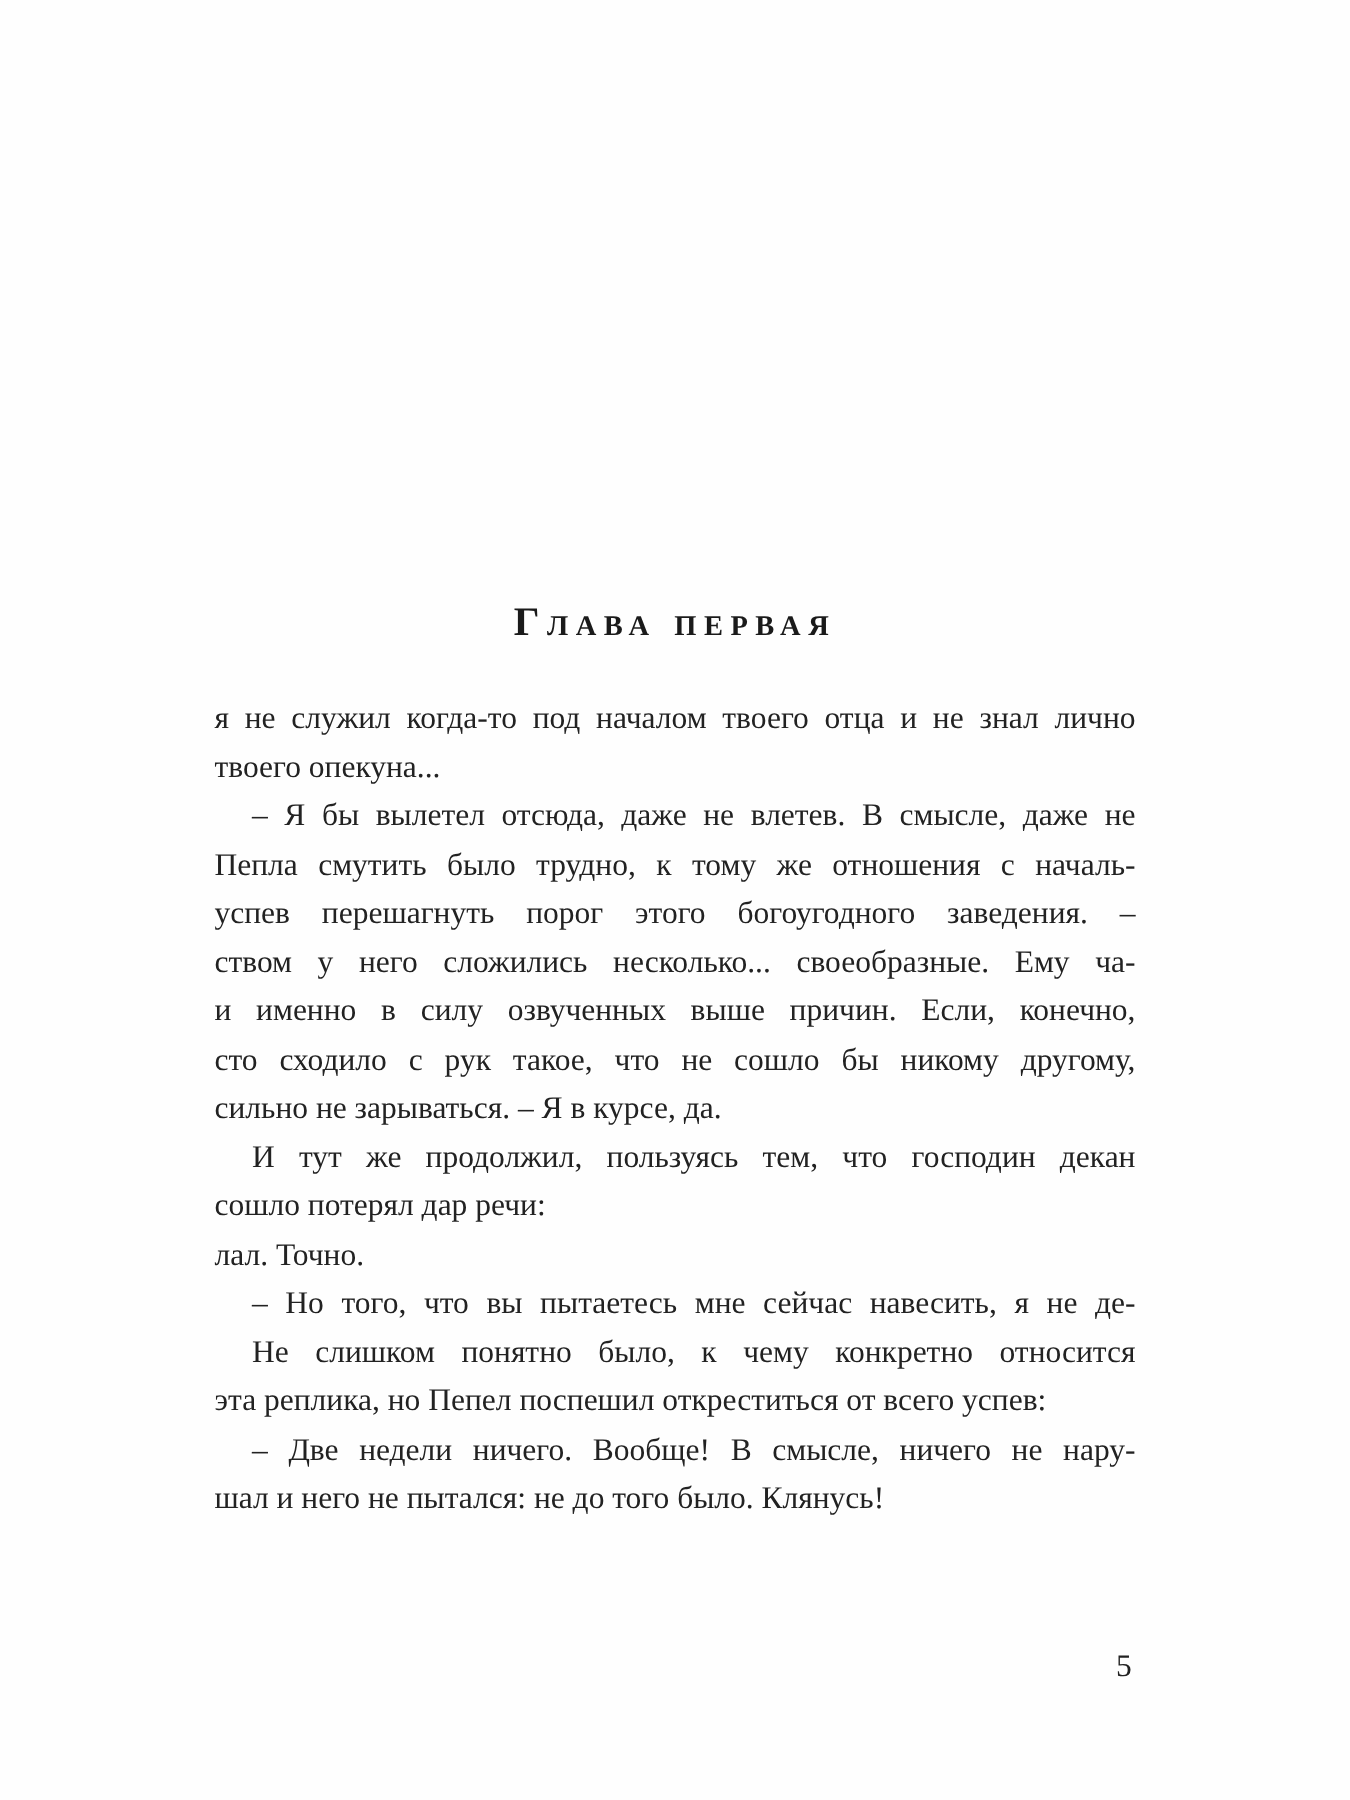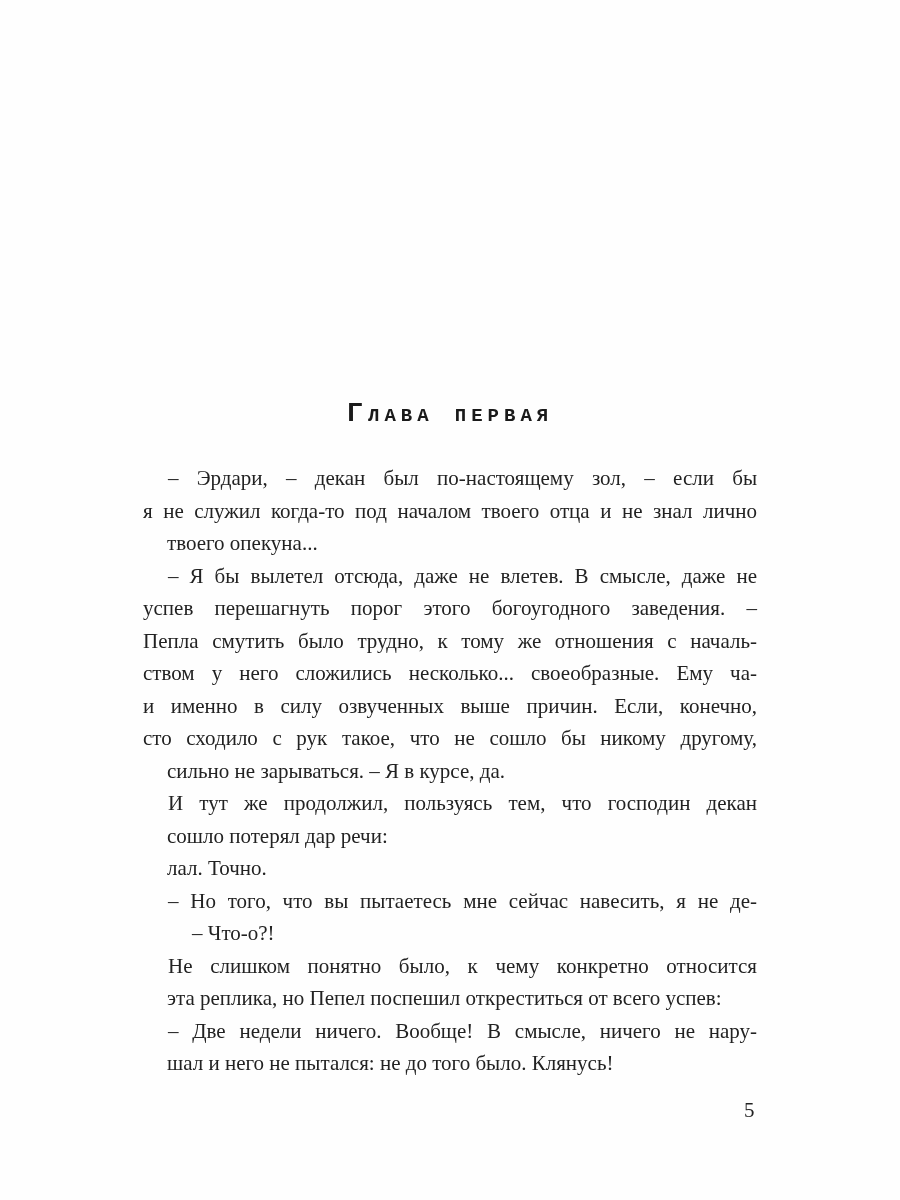--- a/index.html
+++ b/index.html
@@ -26,21 +26,20 @@
       left: 0;
       width: 900px;
       top: 394px;
       text-align: center;
       font-size: 27px;
       letter-spacing: 5px;
       font-variant: small-caps;
       font-weight: bold;
       color: #1a1a1a;
       line-height: 40px;
-      font-family: Liberation Mono, monospace;
     }
     .text-block {
       position: absolute;
       left: 143px;
       top: 462px;
       width: 614px;
     }
     .line {
       display: block;
       height: 32.5px;
@@ -50,54 +49,51 @@
       text-align: justify;
       text-align-last: justify;
       color: #222;
     }
     .line.indent {
       padding-left: 25px;
     }
     .line.last {
       text-align: left;
       text-align-last: left;
-      margin-left: 24px;
     }
     .page-number {
       position: absolute;
       left: 744px;
       top: 1095px;
       font-size: 21px;
       line-height: 30px;
       color: #222;
     }
   </style>
 </head>
 <body>
 
 <div class="page">
 
   <div class="chapter-title">Глава первая</div>
 
   <div class="text-block">
-    <span class="line indent">– Эрдари, – декан был по-настоящему зол, – если бы</span>
     <span class="line">я не служил когда-то под началом твоего отца и не знал лично</span>
     <span class="line last">твоего опекуна...</span>
     <span class="line indent">– Я бы вылетел отсюда, даже не влетев. В смысле, даже не</span>
+    <span class="line">Пепла смутить было трудно, к тому же отношения с началь-</span>
     <span class="line">успев перешагнуть порог этого богоугодного заведения. –</span>
-    <span class="line">Пепла смутить было трудно, к тому же отношения с началь-</span>
     <span class="line">ством у него сложились несколько... своеобразные. Ему ча-</span>
     <span class="line">и именно в силу озвученных выше причин. Если, конечно,</span>
     <span class="line">сто сходило с рук такое, что не сошло бы никому другому,</span>
     <span class="line last">сильно не зарываться. – Я в курсе, да.</span>
     <span class="line indent">И тут же продолжил, пользуясь тем, что господин декан</span>
     <span class="line last">сошло потерял дар речи:</span>
     <span class="line last">лал. Точно.</span>
     <span class="line indent">– Но того, что вы пытаетесь мне сейчас навесить, я не де-</span>
-    <span class="line indent last">– Что-о?!</span>
     <span class="line indent">Не слишком понятно было, к чему конкретно относится</span>
     <span class="line last">эта реплика, но Пепел поспешил откреститься от всего успев:</span>
     <span class="line indent">– Две недели ничего. Вообще! В смысле, ничего не нару-</span>
     <span class="line last">шал и него не пытался: не до того было. Клянусь!</span>
   </div>
 
   <div class="page-number">5</div>
 
 </div>
 

